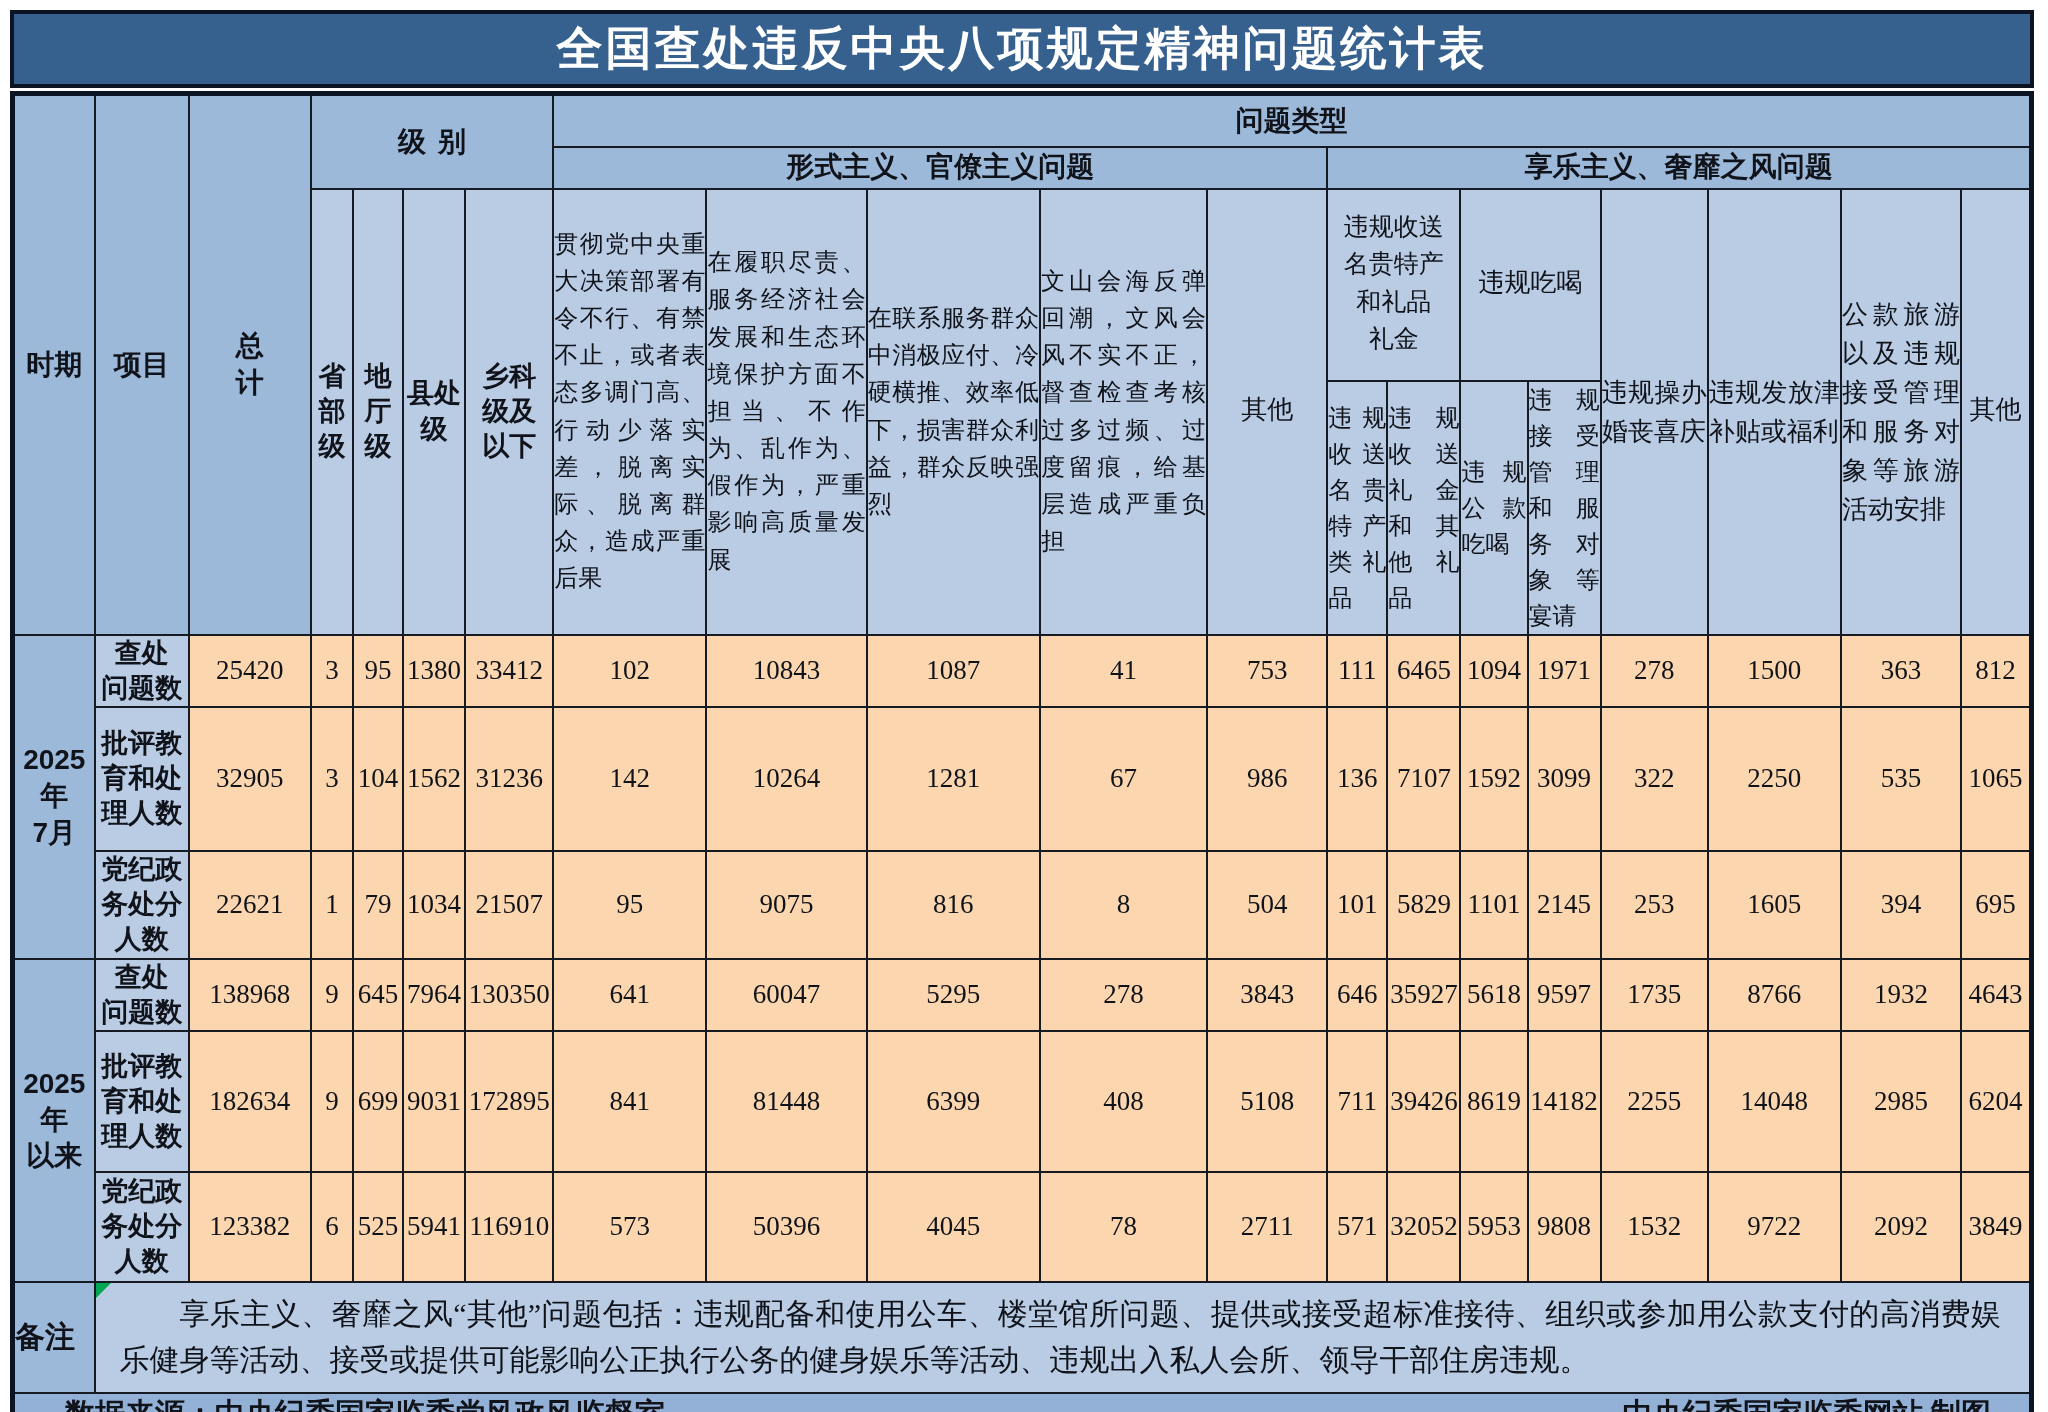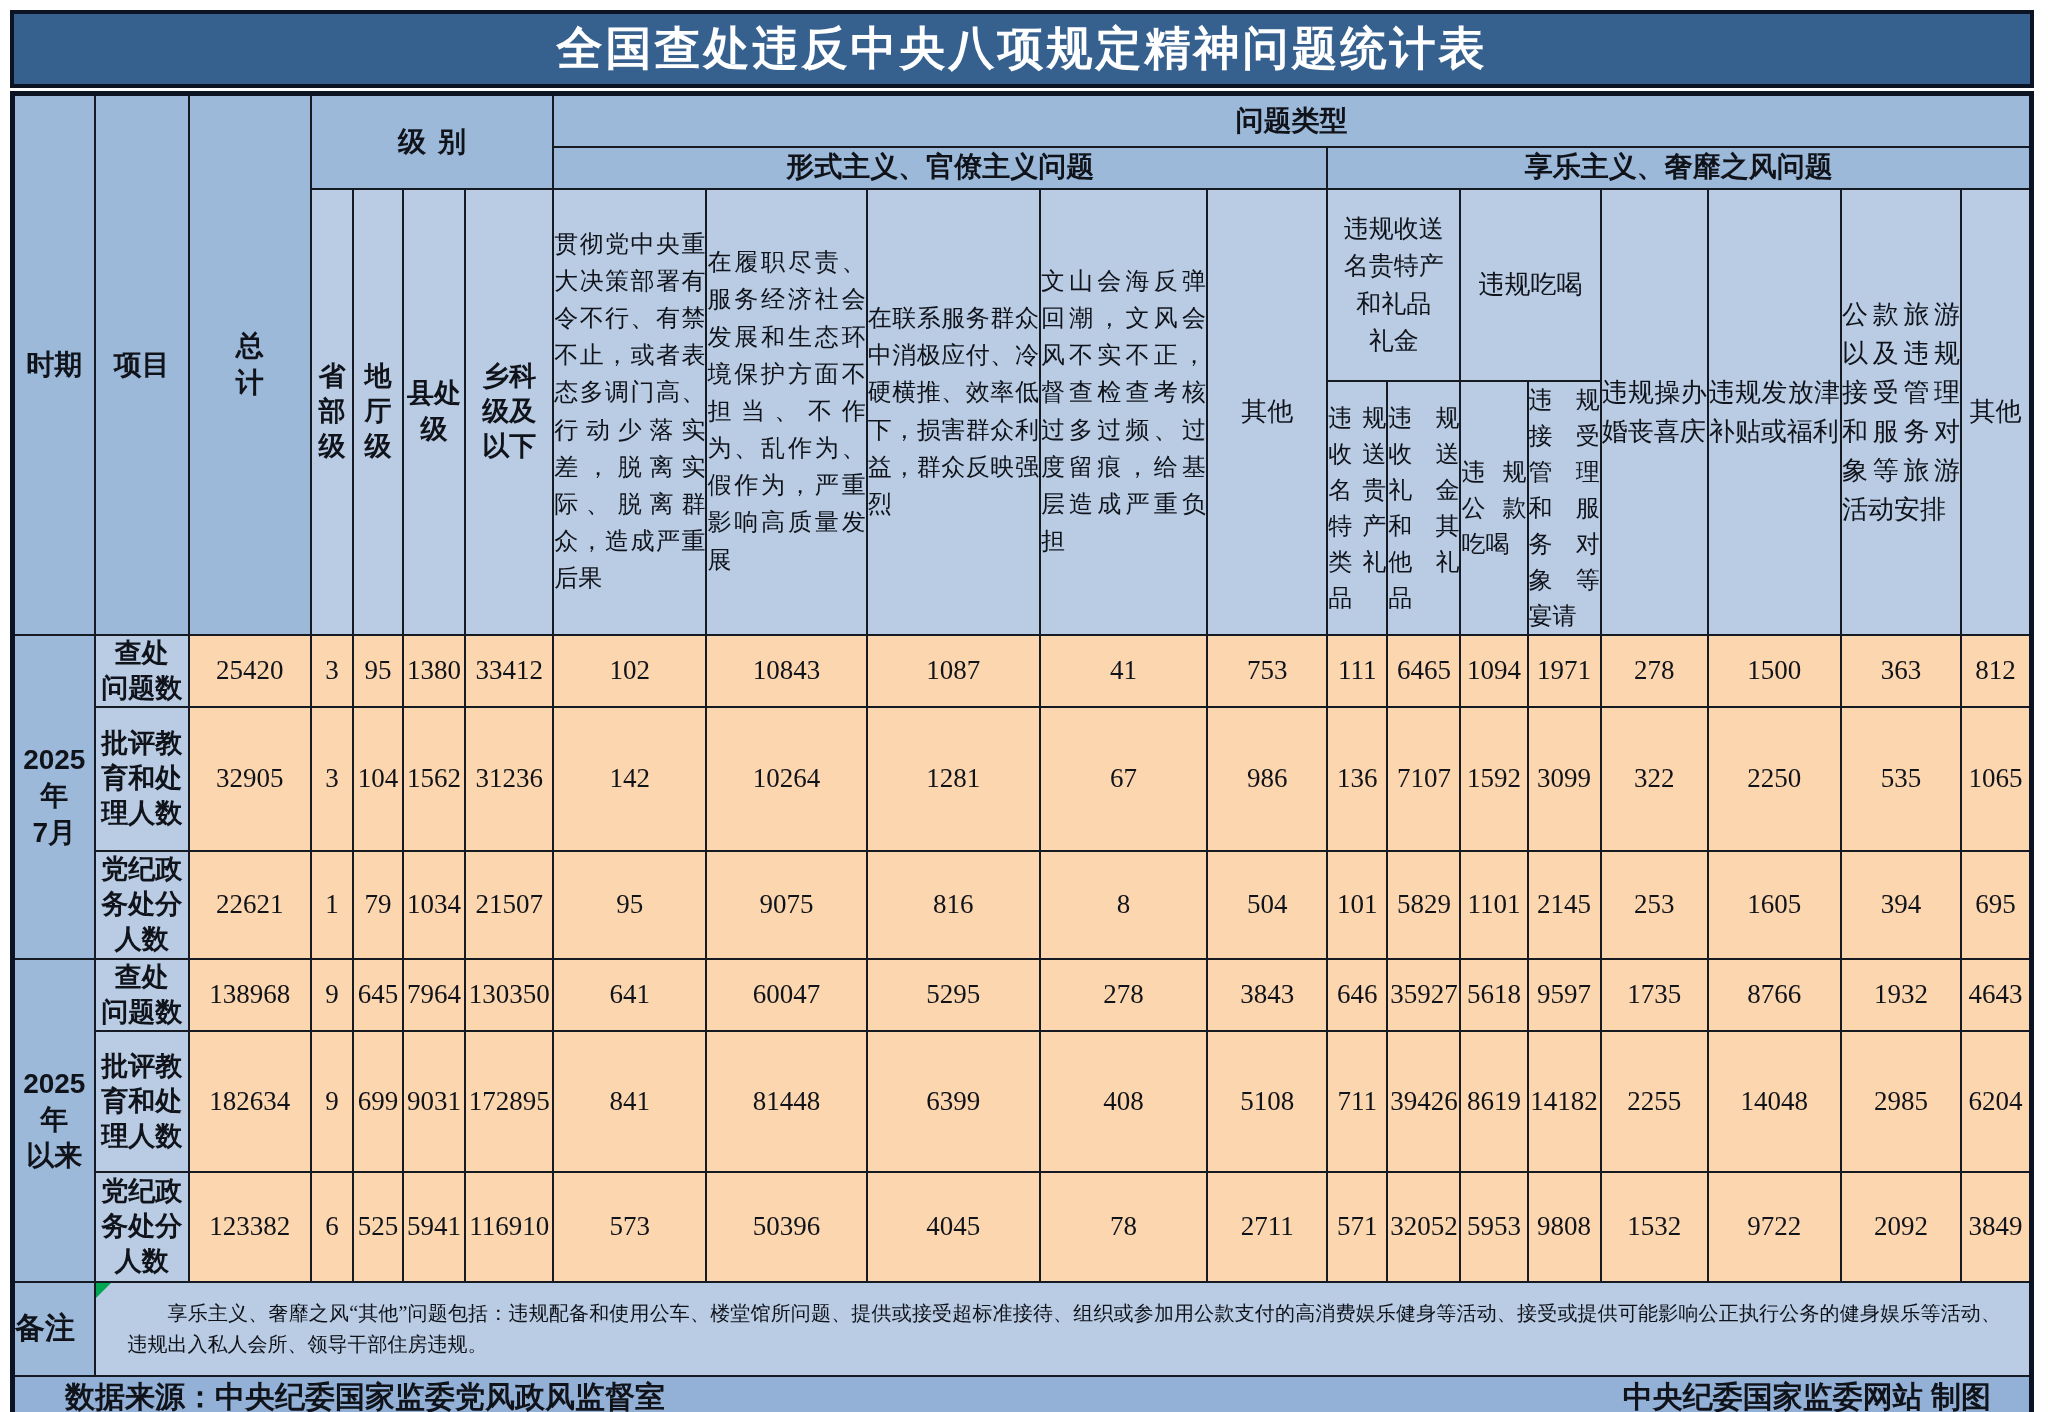--- a/index.html
+++ b/index.html
@@ -35,37 +35,37 @@
 
   .desc {
     font-family:"Liberation Serif","DejaVu Serif",serif; font-weight:400;
     font-size:24px; line-height:1.55; text-align:justify; padding:10px 12px;
   }
   .sub {
     font-family:"Liberation Serif","DejaVu Serif",serif; font-weight:400;
     font-size:24px; line-height:1.5; text-align:justify; padding:12px 5px;
   }
   .grp {
-    font-family:Liberation Serif, serif; font-weight:400;
+    font-family:Liberation Mono, monospace; font-weight:400;
     font-size:25px; line-height:1.5; text-align:center;
   }
   .wide { font-size:26px; padding:12px 12px; }
   .num {
     font-family:"Liberation Serif","DejaVu Serif",serif; font-size:27px;
     text-align:center; color:#241e15;
   }
 
   
   .thickR { border-right-width:4px; }
   .thickT { border-top-width:4px; }
 
   .note-cell { position:relative; }
   .note-text {
     display:block; font-family:"Liberation Serif","DejaVu Serif",serif;
-    font-size:20px; line-height:1.55; text-indent:2em; padding:8px 28px 8px 32px;
+    font-size:30px; line-height:1.55; text-indent:2em; padding:8px 28px 8px 24px;
     text-align:justify;
   }
   .corner-flag {
     position:absolute; left:0; top:0; width:0; height:0;
     border-top:15px solid #00a651; border-right:15px solid transparent;
   }
   .footer-bar {
     display:flex; justify-content:space-between; align-items:center;
     font-weight:700; font-size:30px; padding:0 38px 0 50px;
   }

